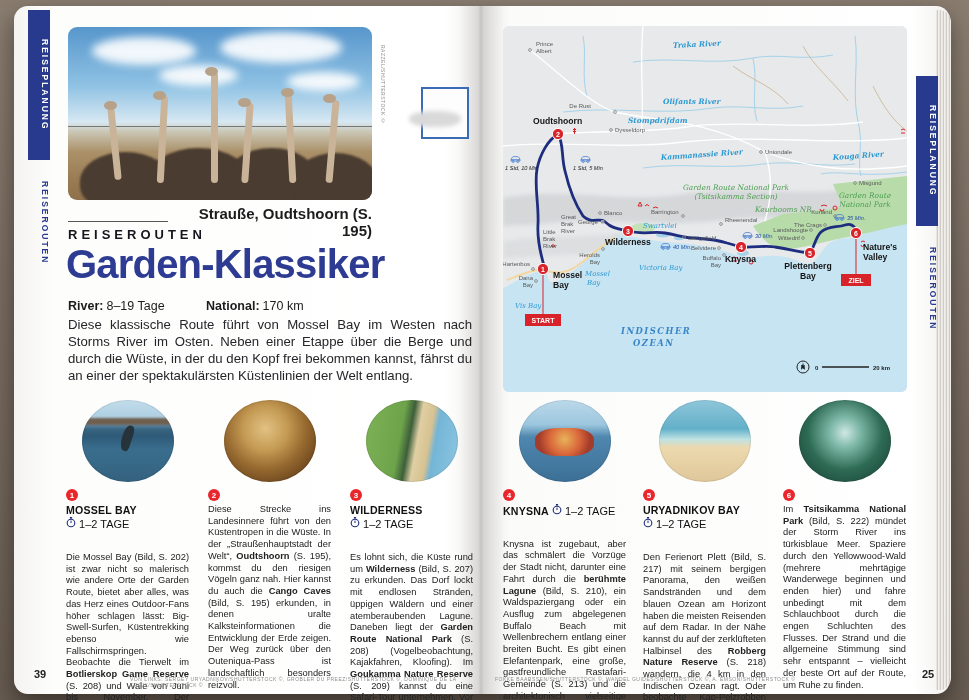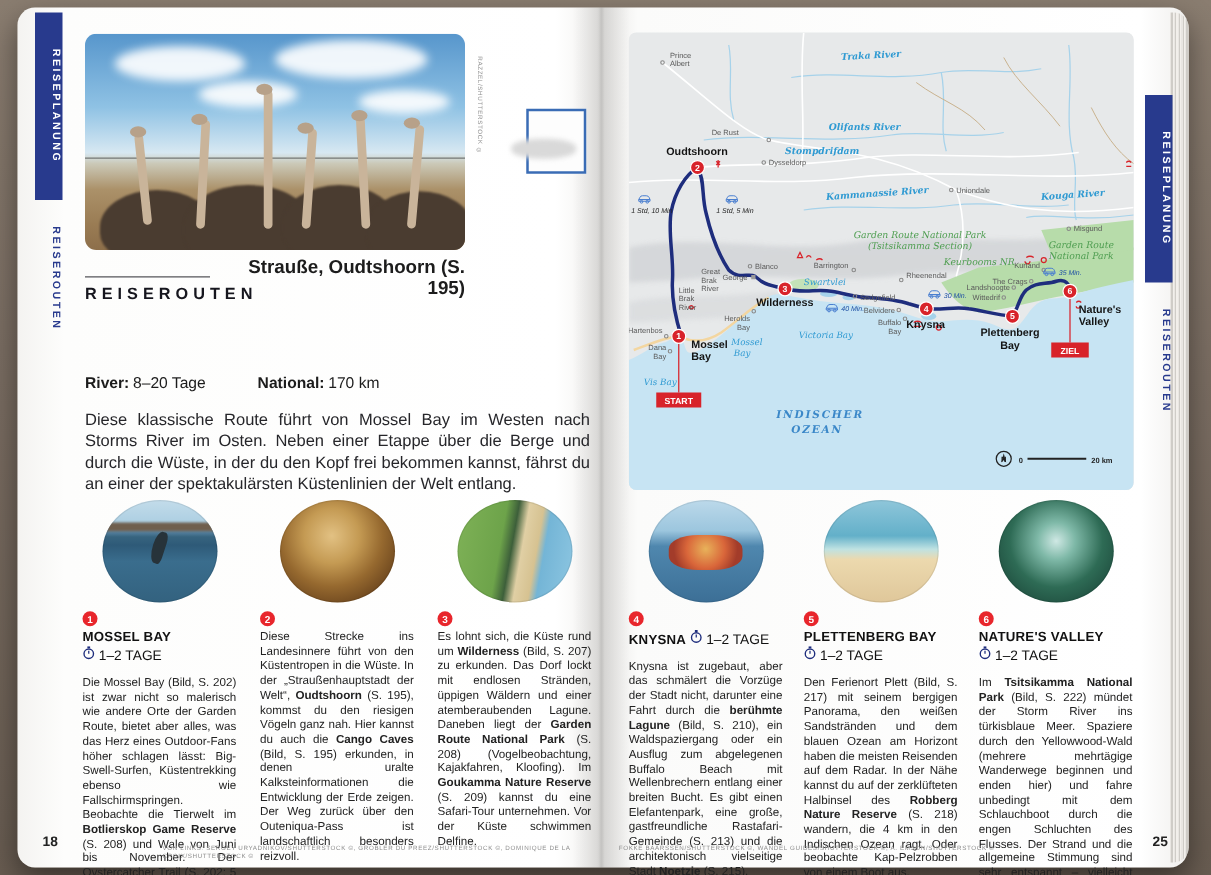--- a/index.html
+++ b/index.html
@@ -34,32 +34,32 @@
   #inset-box{left:421px;top:87px;width:44px;height:48px;border:2px solid #3a6cb5;background:#fdfdfd;}
   #inset-box .blob{position:absolute;left:-14px;top:22px;width:52px;height:16px;background:#d9d9d9;border-radius:45%;filter:blur(2px);}
   #caption{left:180px;top:205px;width:192px;text-align:right;font-weight:bold;font-size:15px;color:#1c1c1c;}
   
   #kicker-rule{left:68px;top:221px;width:100px;height:1px;background:#55555a;}
   #kicker{left:68px;top:227px;font-size:13px;font-weight:bold;letter-spacing:4px;color:#16161e;}
   #title{left:66px;top:242px;font-size:40px;font-weight:800;letter-spacing:-.8px;color:#2d3b92;}
   #meta{left:68px;top:299px;font-size:12.5px;color:#1c1c1c;}
   #meta b{margin-right:3px;}
   #meta .gap{display:inline-block;width:38px;}
-  #intro{left:68px;top:316px;width:404px;font-size:13.2px;line-height:1.3;color:#26262a;text-align:justify;margin-top:11px;}
+  #intro{left:68px;top:316px;width:404px;font-size:13.2px;line-height:1.3;color:#26262a;text-align:justify;}
   
   #map{left:503px;top:26px;width:404px;height:366px;border-radius:6px;overflow:hidden;background:#e9ebec;}
   
   .cols{top:400px;display:flex;}
   #cols-left{left:66px;width:406px;gap:19px;}
   #cols-right{left:503px;width:402px;gap:17px;}
   .col{width:123px;flex:0 0 auto;}
   .circle{width:92px;height:82px;border-radius:50%;margin:0 auto 7px auto;box-shadow:inset 0 0 0 1px rgba(0,0,0,.08);}
   .badge{width:12px;height:12px;border-radius:50%;background:#e8262c;color:#fff;font-size:8px;font-weight:bold;
          display:flex;align-items:center;justify-content:center;margin-bottom:3px;}
-  .stop-head{font-size:10.6px;line-height:1.25;color:#111;margin-bottom:8px;}
+  .stop-head{font-size:10.6px;line-height:1.25;color:#111;margin-bottom:20px;}
   .stop-head .nm{font-weight:800;letter-spacing:.2px;}
   .stop-head .dur{font-weight:400;font-size:11px;white-space:nowrap;}
   .stop-body{font-size:9.3px;line-height:1.26;color:#222;text-align:justify;}
   .stop-body .b{font-weight:bold;}
   .caricon,.clockicon{flex:0 0 auto;}
   
   #c1{background:linear-gradient(180deg,#c3dcea 0%,#a9cde1 26%,#5e89a8 30%,#37647f 36%,#2e5a78 44%,#3a6d8d 60%,#33627f 100%);position:relative;overflow:hidden;}
   #c1:before{content:"";position:absolute;left:0;top:22%;width:100%;height:9%;background:#6f5f4e;filter:blur(1px);}
   #c1:after{content:"";position:absolute;left:44%;top:30%;width:10px;height:26px;background:#27333a;border-radius:60% 40% 30% 70%;transform:rotate(18deg);}
   #c2{background:radial-gradient(circle at 45% 35%,#e2c183 0%,#c49a53 30%,#96692f 55%,#6a441d 80%,#513314 100%);}
@@ -128,22 +128,23 @@
     <div class="hd" style="left:84%;top:39%;"></div>
   </div>
   <div class="abs" id="photo-credit">RAZZEL/SHUTTERSTOCK ©</div>
   <div class="abs" id="inset-box">
       <div class="blob"></div>
     </div>
   <div class="abs" id="caption">Strauße, Oudtshoorn (S. 195)</div>
 
   <div class="abs" id="kicker-rule"></div>
   <div class="abs" id="kicker">REISEROUTEN</div>
+  <div class="abs" id="title">Garden-Klassiker</div>
   <div class="abs" id="meta">
-    <b>River:</b><span>8–20 Tage</span><span class="gap"></span>
+    <b>River:</b><span>8–19 Tage</span><span class="gap"></span>
     <b>National:</b><span>170 km</span>
   </div>
   <div class="abs" id="intro">Diese klassische Route führt von Mossel Bay im Westen nach Storms River im Osten. Neben einer Etappe über die Berge und durch die Wüste, in der du den Kopf frei bekommen kannst, fährst du an einer der spektakulärsten Küstenlinien der Welt entlang.</div>
 
   <div class="abs" id="map">
   <svg width="404" height="366" viewBox="0 0 404 366">
     <defs>
       <filter id="soft">
             <feGaussianBlur stdDeviation="2.2"></feGaussianBlur>
           </filter>
@@ -351,53 +352,53 @@
         <div class="stop-body"><span>Die Mossel Bay (Bild, S. 202) ist zwar nicht so malerisch wie andere Orte der Garden Route, bietet aber alles, was das Herz eines Outdoor-Fans höher schlagen lässt: Big-Swell-Surfen, Küstentrekking ebenso wie Fallschirmspringen. Beobachte die Tierwelt im </span><span class="b">Botlierskop Game Reserve</span><span> (S. 208) und Wale von Juni bis November. Der Oystercatcher Trail (S. 202; 5 Nächte) beginnt in Mossel Bay und endet in Gourits River.</span></div>
       </div>
     <div class="col">
         <div class="circle" id="c2"></div>
         <div class="badge">2</div>
         <div class="stop-body"><span>Diese Strecke ins Landesinnere führt von den Küstentropen in die Wüste. In der „Straußenhauptstadt der Welt“, </span><span class="b">Oudtshoorn</span><span> (S. 195), kommst du den riesigen Vögeln ganz nah. Hier kannst du auch die </span><span class="b">Cango Caves</span><span> (Bild, S. 195) erkunden, in denen uralte Kalksteinformationen die Entwicklung der Erde zeigen. Der Weg zurück über den Outeniqua-Pass ist landschaftlich besonders reizvoll.</span></div>
       </div>
     <div class="col">
         <div class="circle" id="c3"></div>
         <div class="badge">3</div>
+        <div class="stop-head"><span class="nm">WILDERNESS</span> <span class="dur"><svg class="clockicon" width="10" height="11" viewBox="0 0 10 11">
+              <rect x="3.9" y="0" width="2.2" height="1.6" fill="#1e2d7d"></rect>
+              <circle cx="5" cy="6" r="3.8" fill="none" stroke="#1e2d7d" stroke-width="1.1"></circle>
+              <line x1="5" y1="6" x2="5" y2="3.6" stroke="#1e2d7d" stroke-width="1"></line>
+            </svg> <span>1–2 TAGE</span></span></div>
         <div class="stop-body"><span>Es lohnt sich, die Küste rund um </span><span class="b">Wilderness</span><span> (Bild, S. 207) zu erkunden. Das Dorf lockt mit endlosen Stränden, üppigen Wäldern und einer atemberaubenden Lagune. Daneben liegt der </span><span class="b">Garden Route National Park</span><span> (S. 208) (Vogelbeobachtung, Kajakfahren, Kloofing). Im </span><span class="b">Goukamma Nature Reserve</span><span> (S. 209) kannst du eine Safari-Tour unternehmen. Vor der Küste schwimmen Delfine.</span></div>
       </div>
   </div>
   <div class="abs cols" id="cols-right">
     <div class="col">
         <div class="circle" id="c4"></div>
         <div class="badge">4</div>
         <div class="stop-head"><span class="nm">KNYSNA</span> <span class="dur"><svg class="clockicon" width="10" height="11" viewBox="0 0 10 11">
               <rect x="3.9" y="0" width="2.2" height="1.6" fill="#1e2d7d"></rect>
               <circle cx="5" cy="6" r="3.8" fill="none" stroke="#1e2d7d" stroke-width="1.1"></circle>
               <line x1="5" y1="6" x2="5" y2="3.6" stroke="#1e2d7d" stroke-width="1"></line>
             </svg> <span>1–2 TAGE</span></span></div>
         <div class="stop-body"><span>Knysna ist zugebaut, aber das schmälert die Vorzüge der Stadt nicht, darunter eine Fahrt durch die </span><span class="b">berühmte Lagune</span><span> (Bild, S. 210), ein Waldspaziergang oder ein Ausflug zum abgelegenen Buffalo Beach mit Wellenbrechern entlang einer breiten Bucht. Es gibt einen Elefantenpark, eine große, gastfreundliche Rastafari-Gemeinde (S. 213) und die architektonisch vielseitige Stadt </span><span class="b">Noetzie</span><span> (S. 215).</span></div>
       </div>
     <div class="col">
         <div class="circle" id="c5"></div>
         <div class="badge">5</div>
-        <div class="stop-head"><span class="nm">PLETTENBERG BAY</span> <span class="dur"><svg class="clockicon" width="10" height="11" viewBox="0 0 10 11">
+        <div class="stop-head"><span class="nm">URYADNIKOV BAY</span> <span class="dur"><svg class="clockicon" width="10" height="11" viewBox="0 0 10 11">
               <rect x="3.9" y="0" width="2.2" height="1.6" fill="#1e2d7d"></rect>
               <circle cx="5" cy="6" r="3.8" fill="none" stroke="#1e2d7d" stroke-width="1.1"></circle>
               <line x1="5" y1="6" x2="5" y2="3.6" stroke="#1e2d7d" stroke-width="1"></line>
             </svg> <span>1–2 TAGE</span></span></div>
         <div class="stop-body"><span>Den Ferienort Plett (Bild, S. 217) mit seinem bergigen Panorama, den weißen Sandstränden und dem blauen Ozean am Horizont haben die meisten Reisenden auf dem Radar. In der Nähe kannst du auf der zerklüfteten Halbinsel des </span><span class="b">Robberg Nature Reserve</span><span> (S. 218) wandern, die 4 km in den Indischen Ozean ragt. Oder beobachte Kap-Pelzrobben von einem Boot aus.</span></div>
       </div>
     <div class="col">
         <div class="circle" id="c6"></div>
         <div class="badge">6</div>
-        <div class="stop-head"><span class="nm">NATURE'S VALLEY</span> <span class="dur"><svg class="clockicon" width="10" height="11" viewBox="0 0 10 11">
-              <rect x="3.9" y="0" width="2.2" height="1.6" fill="#1e2d7d"></rect>
-              <circle cx="5" cy="6" r="3.8" fill="none" stroke="#1e2d7d" stroke-width="1.1"></circle>
-              <line x1="5" y1="6" x2="5" y2="3.6" stroke="#1e2d7d" stroke-width="1"></line>
-            </svg> <span>1–2 TAGE</span></span></div>
         <div class="stop-body"><span>Im </span><span class="b">Tsitsikamma National Park</span><span> (Bild, S. 222) mündet der Storm River ins türkisblaue Meer. Spaziere durch den Yellowwood-Wald (mehrere mehrtägige Wanderwege beginnen und enden hier) und fahre unbedingt mit dem Schlauchboot durch die engen Schluchten des Flusses. Der Strand und die allgemeine Stimmung sind sehr entspannt – vielleicht der beste Ort auf der Route, um Ruhe zu finden.</span></div>
       </div>
   </div>
 
-  <div class="abs pagenum" id="pn-left">18</div>
+  <div class="abs pagenum" id="pn-left">39</div>
   <div class="abs pagenum" id="pn-right">25</div>
   <div class="abs credit" id="credit-left">VON LINKS: SERGEY URYADNIKOV/SHUTTERSTOCK ©, GROBLER DU PREEZ/SHUTTERSTOCK ©, DOMINIQUE DE LA CROIX/SHUTTERSTOCK ©</div>
   <div class="abs credit" id="credit-right">FOKKE BAARSSEN/SHUTTERSTOCK ©, WANDEL GUIDES/SHUTTERSTOCK ©, A. EMSON/SHUTTERSTOCK ©</div>
 </div>
 
 </body></html>

